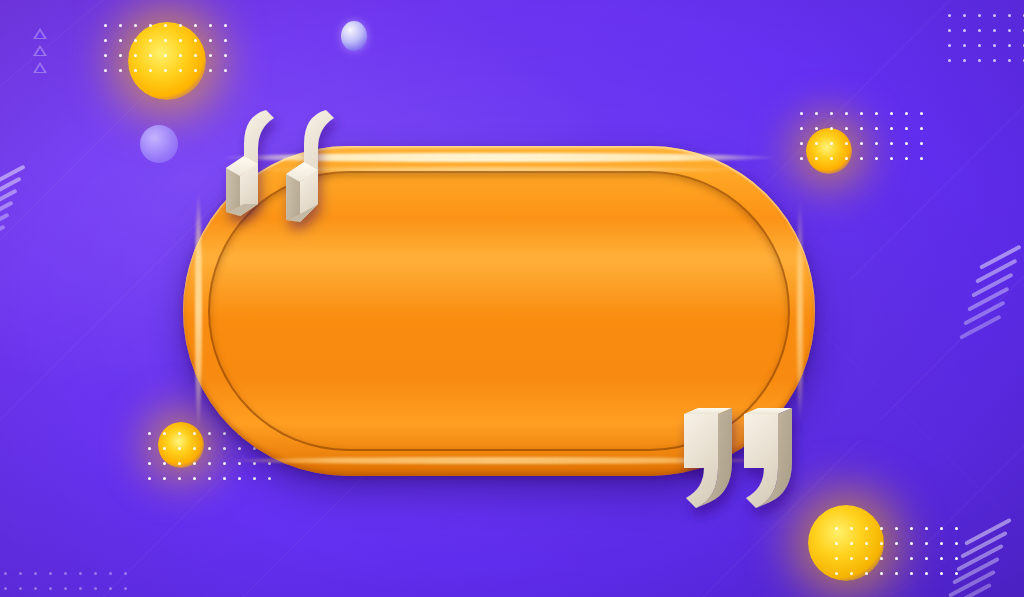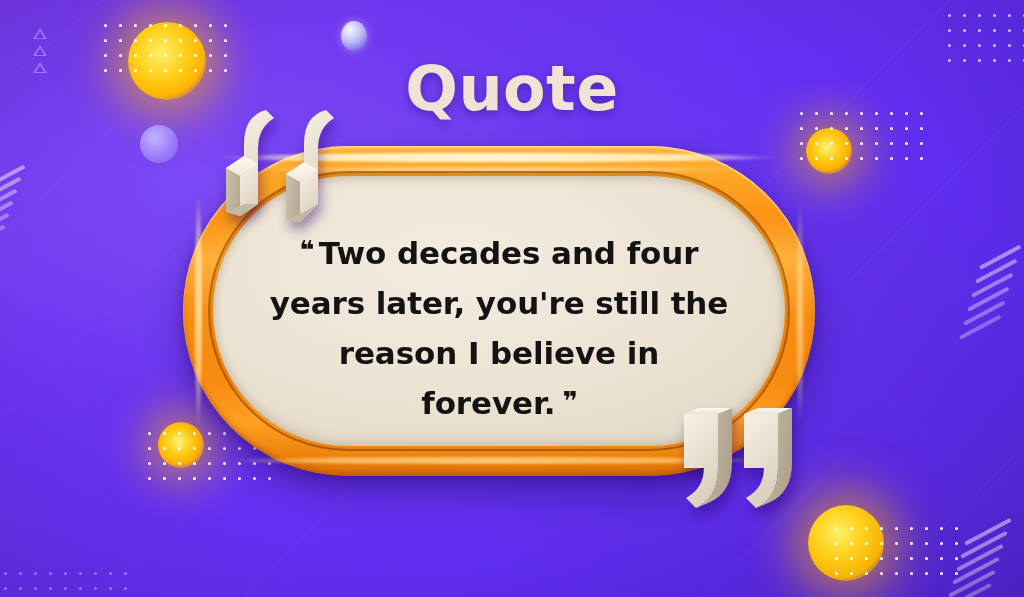--- a/index.html
+++ b/index.html
@@ -498,37 +498,31 @@
 
   <div class="stripes deco" style="left:955px; top:540px; width:80px; height:70px;" id="st3">
       <i style="width: 52px; left: 10px; top: 2px; transform: rotate(-28deg); opacity: 0.85;"></i>
       <i style="width: 52px; left: 6px; top: 15px; transform: rotate(-28deg); opacity: 0.79;"></i>
       <i style="width: 52px; left: 2px; top: 28px; transform: rotate(-28deg); opacity: 0.73;"></i>
       <i style="width: 52px; left: -2px; top: 41px; transform: rotate(-28deg); opacity: 0.67;"></i>
       <i style="width: 52px; left: -6px; top: 54px; transform: rotate(-28deg); opacity: 0.61;"></i>
       <i style="width: 52px; left: -10px; top: 67px; transform: rotate(-28deg); opacity: 0.55;"></i>
     </div>
 
-  <div class="title">Quote</div>
 
   <div class="frame-wrap">
 
     <div class="frame"></div>
     <div class="frame-gloss-top"></div>
     <div class="frame-gloss-top2"></div>
     <div class="frame-gloss-bot"></div>
     <div class="frame-gloss-left"></div>
     <div class="frame-gloss-right"></div>
     <div class="frame-inner-seam"></div>
 
-    <div class="card">
-      <div class="quote-text">
-        <span class="qmark open">❝</span><span>Two decades and four years later, you're still the reason I believe in forever.</span><span class="qmark close">❞</span>
-      </div>
-    </div>
   </div>
 
   <div class="quote3d" style="left:222px; top:108px; width:128px; height:112px;">
     <svg width="128" height="112" viewBox="0 0 128 112">
       <defs>
         <linearGradient id="qgFaceA" x1="0" y1="0" x2="0.35" y2="1">
           <stop offset="0%" stop-color="#f7f1e6"></stop>
           <stop offset="42%" stop-color="#ece4d6"></stop>
           <stop offset="100%" stop-color="#ddd2c0"></stop>
         </linearGradient>

